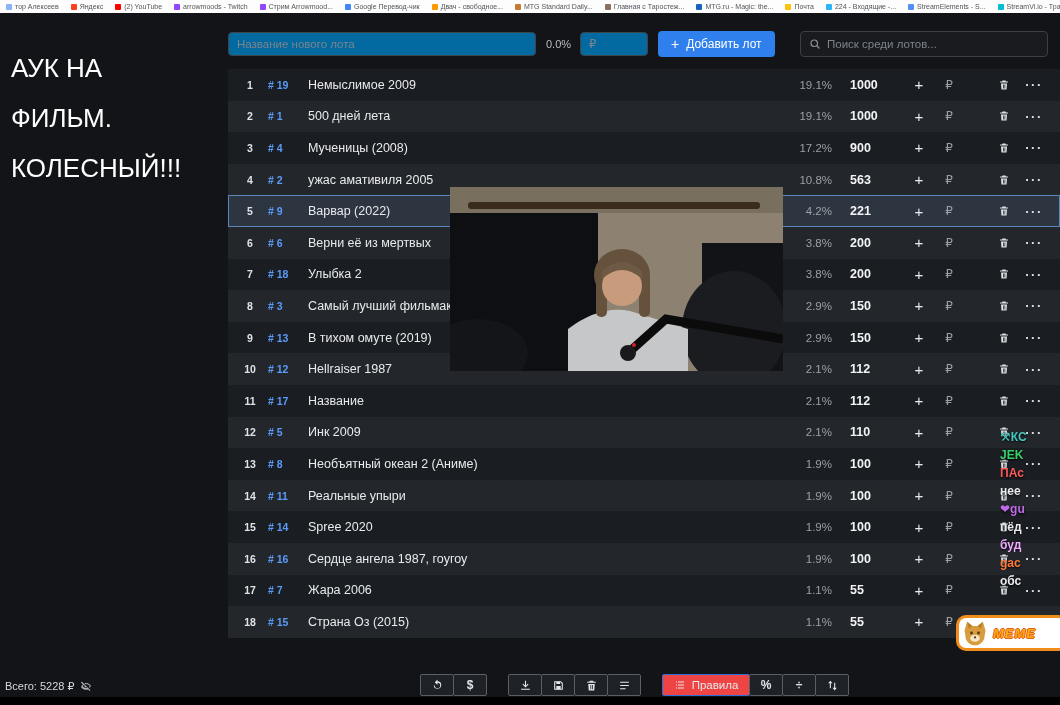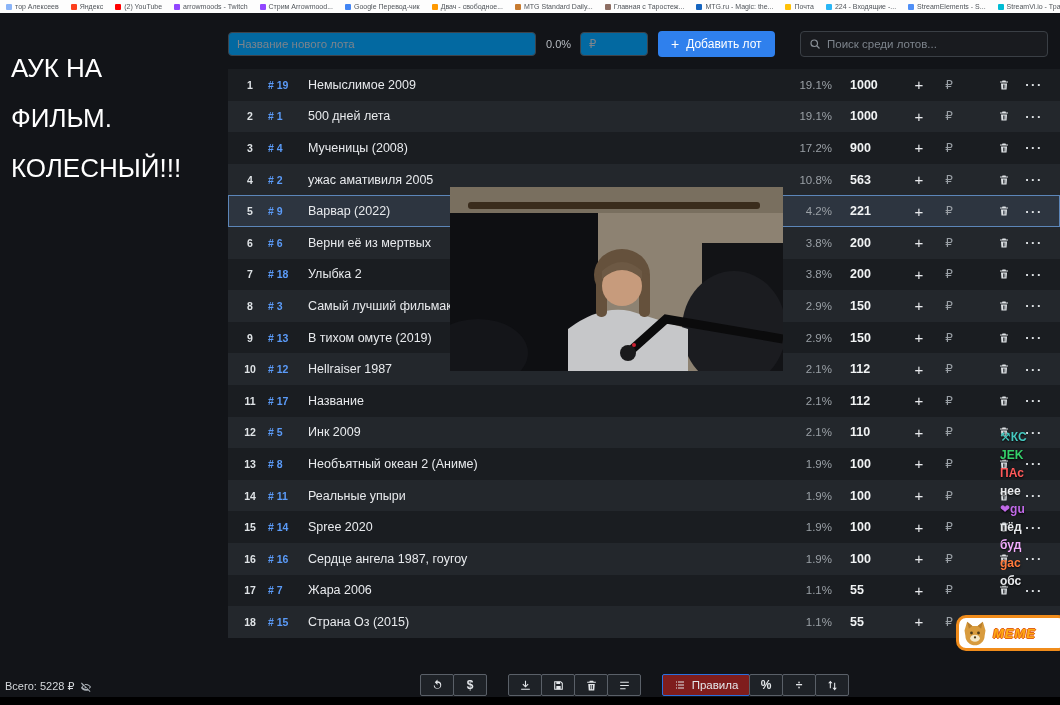--- a/index.html
+++ b/index.html
@@ -54,29 +54,29 @@
 
   
   .webcam{position:absolute;left:450px;top:174px;width:333px;height:184px;background:#0c0c0e;overflow:hidden;z-index:3;}
 
   
   .chat{position:absolute;right:2px;top:417px;width:58px;display:flex;flex-direction:column;gap:4px;
         font-size:12px;font-weight:bold;z-index:5;}
   .chat-line{white-space:nowrap;overflow:hidden;text-shadow:0 1px 2px #000;}
 
   
-  .total{position:absolute;left:5px;bottom:4px;display:flex;align-items:flex-end;gap:6px;color:#d5d8db;font-size:11px;z-index:4;}
+  .total{position:absolute;left:5px;bottom:4px;display:flex;align-items:flex-start;gap:6px;color:#d5d8db;font-size:11px;z-index:4;}
   .total svg{color:#aab0b6;}
 
   .toolbar{position:absolute;left:420px;bottom:1px;display:flex;gap:21px;z-index:4;}
   .tgroup{display:flex;}
   .tbtn{min-width:34px;height:22px;background:#1e2227;border:1px solid #5a6068;border-radius:2px;
         display:flex;align-items:center;justify-content:center;color:#e4e7ea;font-size:12px;font-weight:bold;box-sizing:border-box;}
   .tgroup .tbtn + .tbtn{margin-left:-1px;}
-  .tbtn.blue{background:#7f1d1d;border-color:#2b6fdd;min-width:88px;gap:6px;font-size:11.5px;font-weight:normal;padding:0 8px;}
+  .tbtn.blue{background:#ef4444;border-color:#2b6fdd;min-width:88px;gap:6px;font-size:11.5px;font-weight:normal;padding:0 8px;}
 
   
   .meme{position:absolute;right:-8px;bottom:46px;width:112px;height:36px;background:#fff;border:3px solid #f08c1b;
         border-radius:10px;display:flex;align-items:center;z-index:6;box-sizing:border-box;}
   .meme svg{margin-left:2px;flex:none;}
   .meme-label{font-size:13px;font-weight:bold;font-style:italic;color:#ffac12;margin-left:4px;letter-spacing:1px;
               text-shadow:1px 0 #e2601b,-1px 0 #e2601b,0 1px #e2601b,0 -1px #e2601b;}
 
   .bottom-bar{position:absolute;left:0;right:0;bottom:0;height:8px;background:#000;}
 </style>

